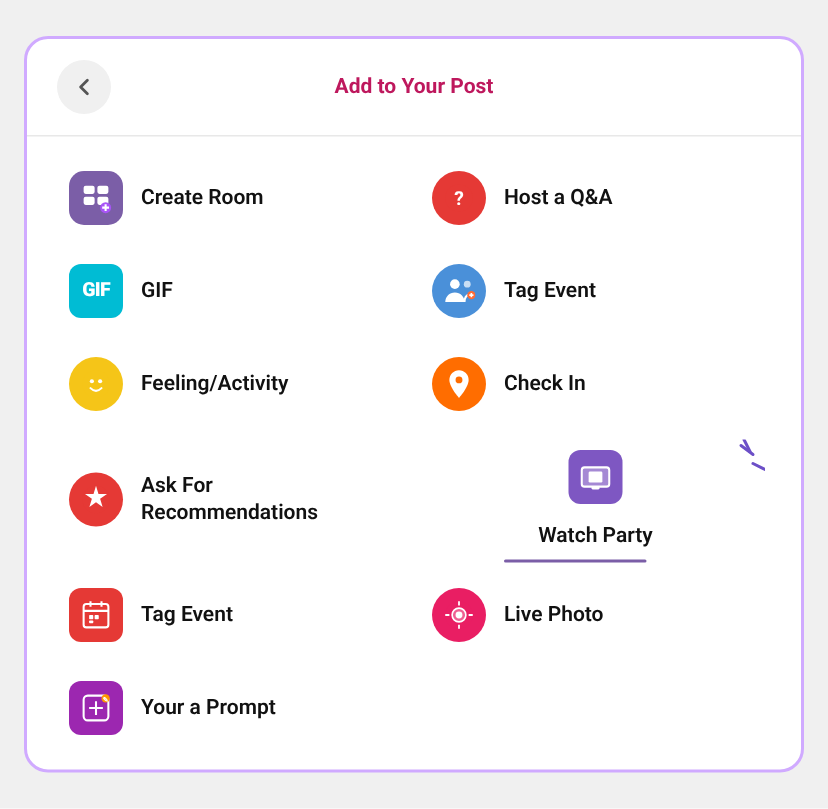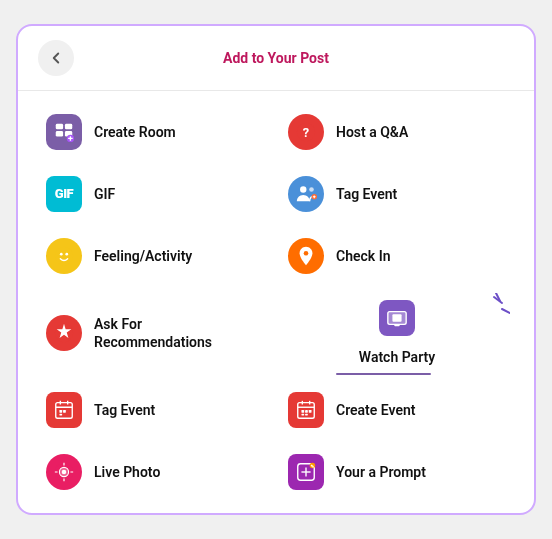--- a/index.html
+++ b/index.html
@@ -206,36 +206,20 @@
           <rect x="7" y="12" width="3" height="3" rx="0.5" fill="white"></rect>
           <rect x="11" y="12" width="3" height="3" rx="0.5" fill="white"></rect>
           <rect x="7" y="16" width="3" height="2" rx="0.5" fill="white"></rect>
         </svg>
       </div>
       <span class="item-label">Tag Event</span>
     </div>
 
 
 
-    <div class="item">
-      <div class="item-icon" style="background:#e53935; border-radius:8px;">
-        <svg width="22" height="22" viewBox="0 0 24 24">
-          <rect x="3" y="4" width="18" height="17" rx="2" fill="none" stroke="white" stroke-width="1.5"></rect>
-          <line x1="3" y1="9" x2="21" y2="9" stroke="white" stroke-width="1.5"></line>
-          <line x1="8" y1="2" x2="8" y2="6" stroke="white" stroke-width="1.5"></line>
-          <line x1="16" y1="2" x2="16" y2="6" stroke="white" stroke-width="1.5"></line>
-          <rect x="7" y="12" width="3" height="3" rx="0.5" fill="white"></rect>
-          <rect x="11" y="12" width="3" height="3" rx="0.5" fill="white"></rect>
-          <rect x="15" y="12" width="3" height="3" rx="0.5" fill="white"></rect>
-          <rect x="7" y="16" width="3" height="2" rx="0.5" fill="white"></rect>
-          <rect x="11" y="16" width="3" height="2" rx="0.5" fill="white"></rect>
-        </svg>
-      </div>
-      <span class="item-label">Create Event</span>
-    </div>
 
     <div class="item">
       <div class="item-icon" style="background:#e91e63; border-radius:50%;">
         <svg width="22" height="22" viewBox="0 0 24 24">
           <circle cx="12" cy="12" r="10" fill="#e91e63"></circle>
           <circle cx="12" cy="12" r="5" fill="white" fill-opacity="0.3" stroke="white" stroke-width="1.2"></circle>
           <circle cx="12" cy="12" r="2.5" fill="white"></circle>
           <line x1="5" y1="12" x2="2" y2="12" stroke="white" stroke-width="1.3"></line>
           <line x1="22" y1="12" x2="19" y2="12" stroke="white" stroke-width="1.3"></line>
           <line x1="12" y1="5" x2="12" y2="2" stroke="white" stroke-width="1.3"></line>

